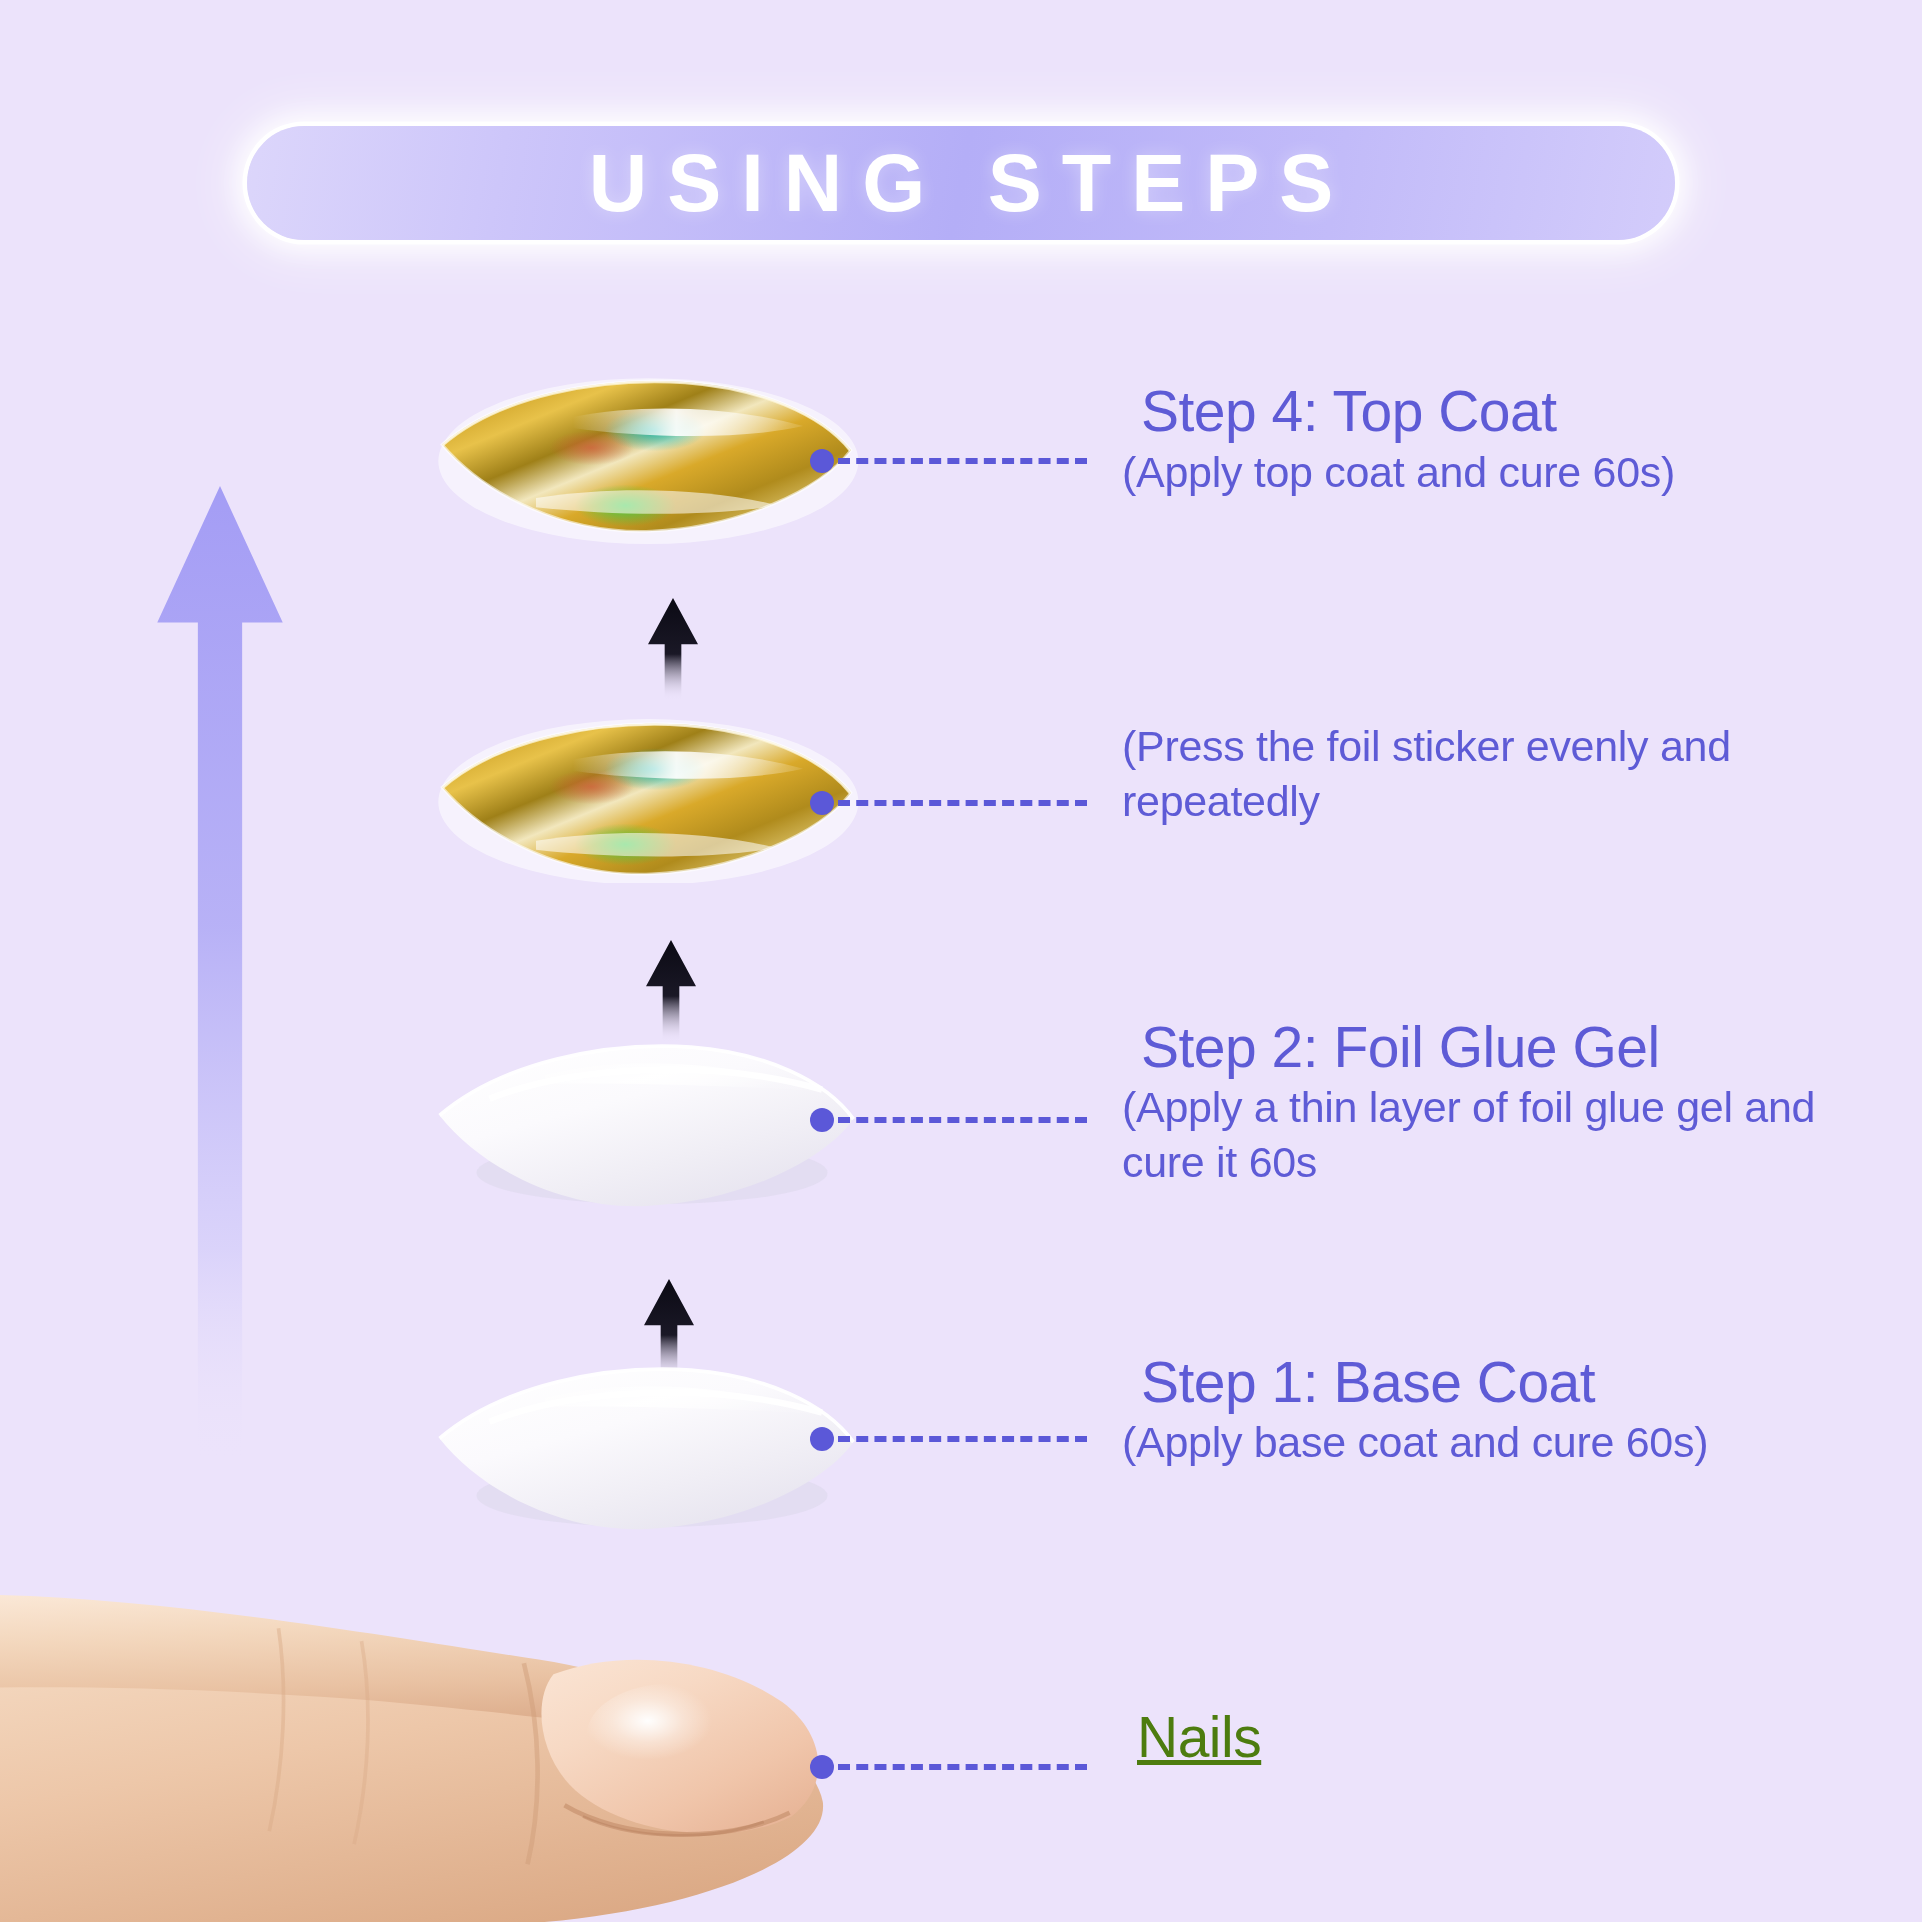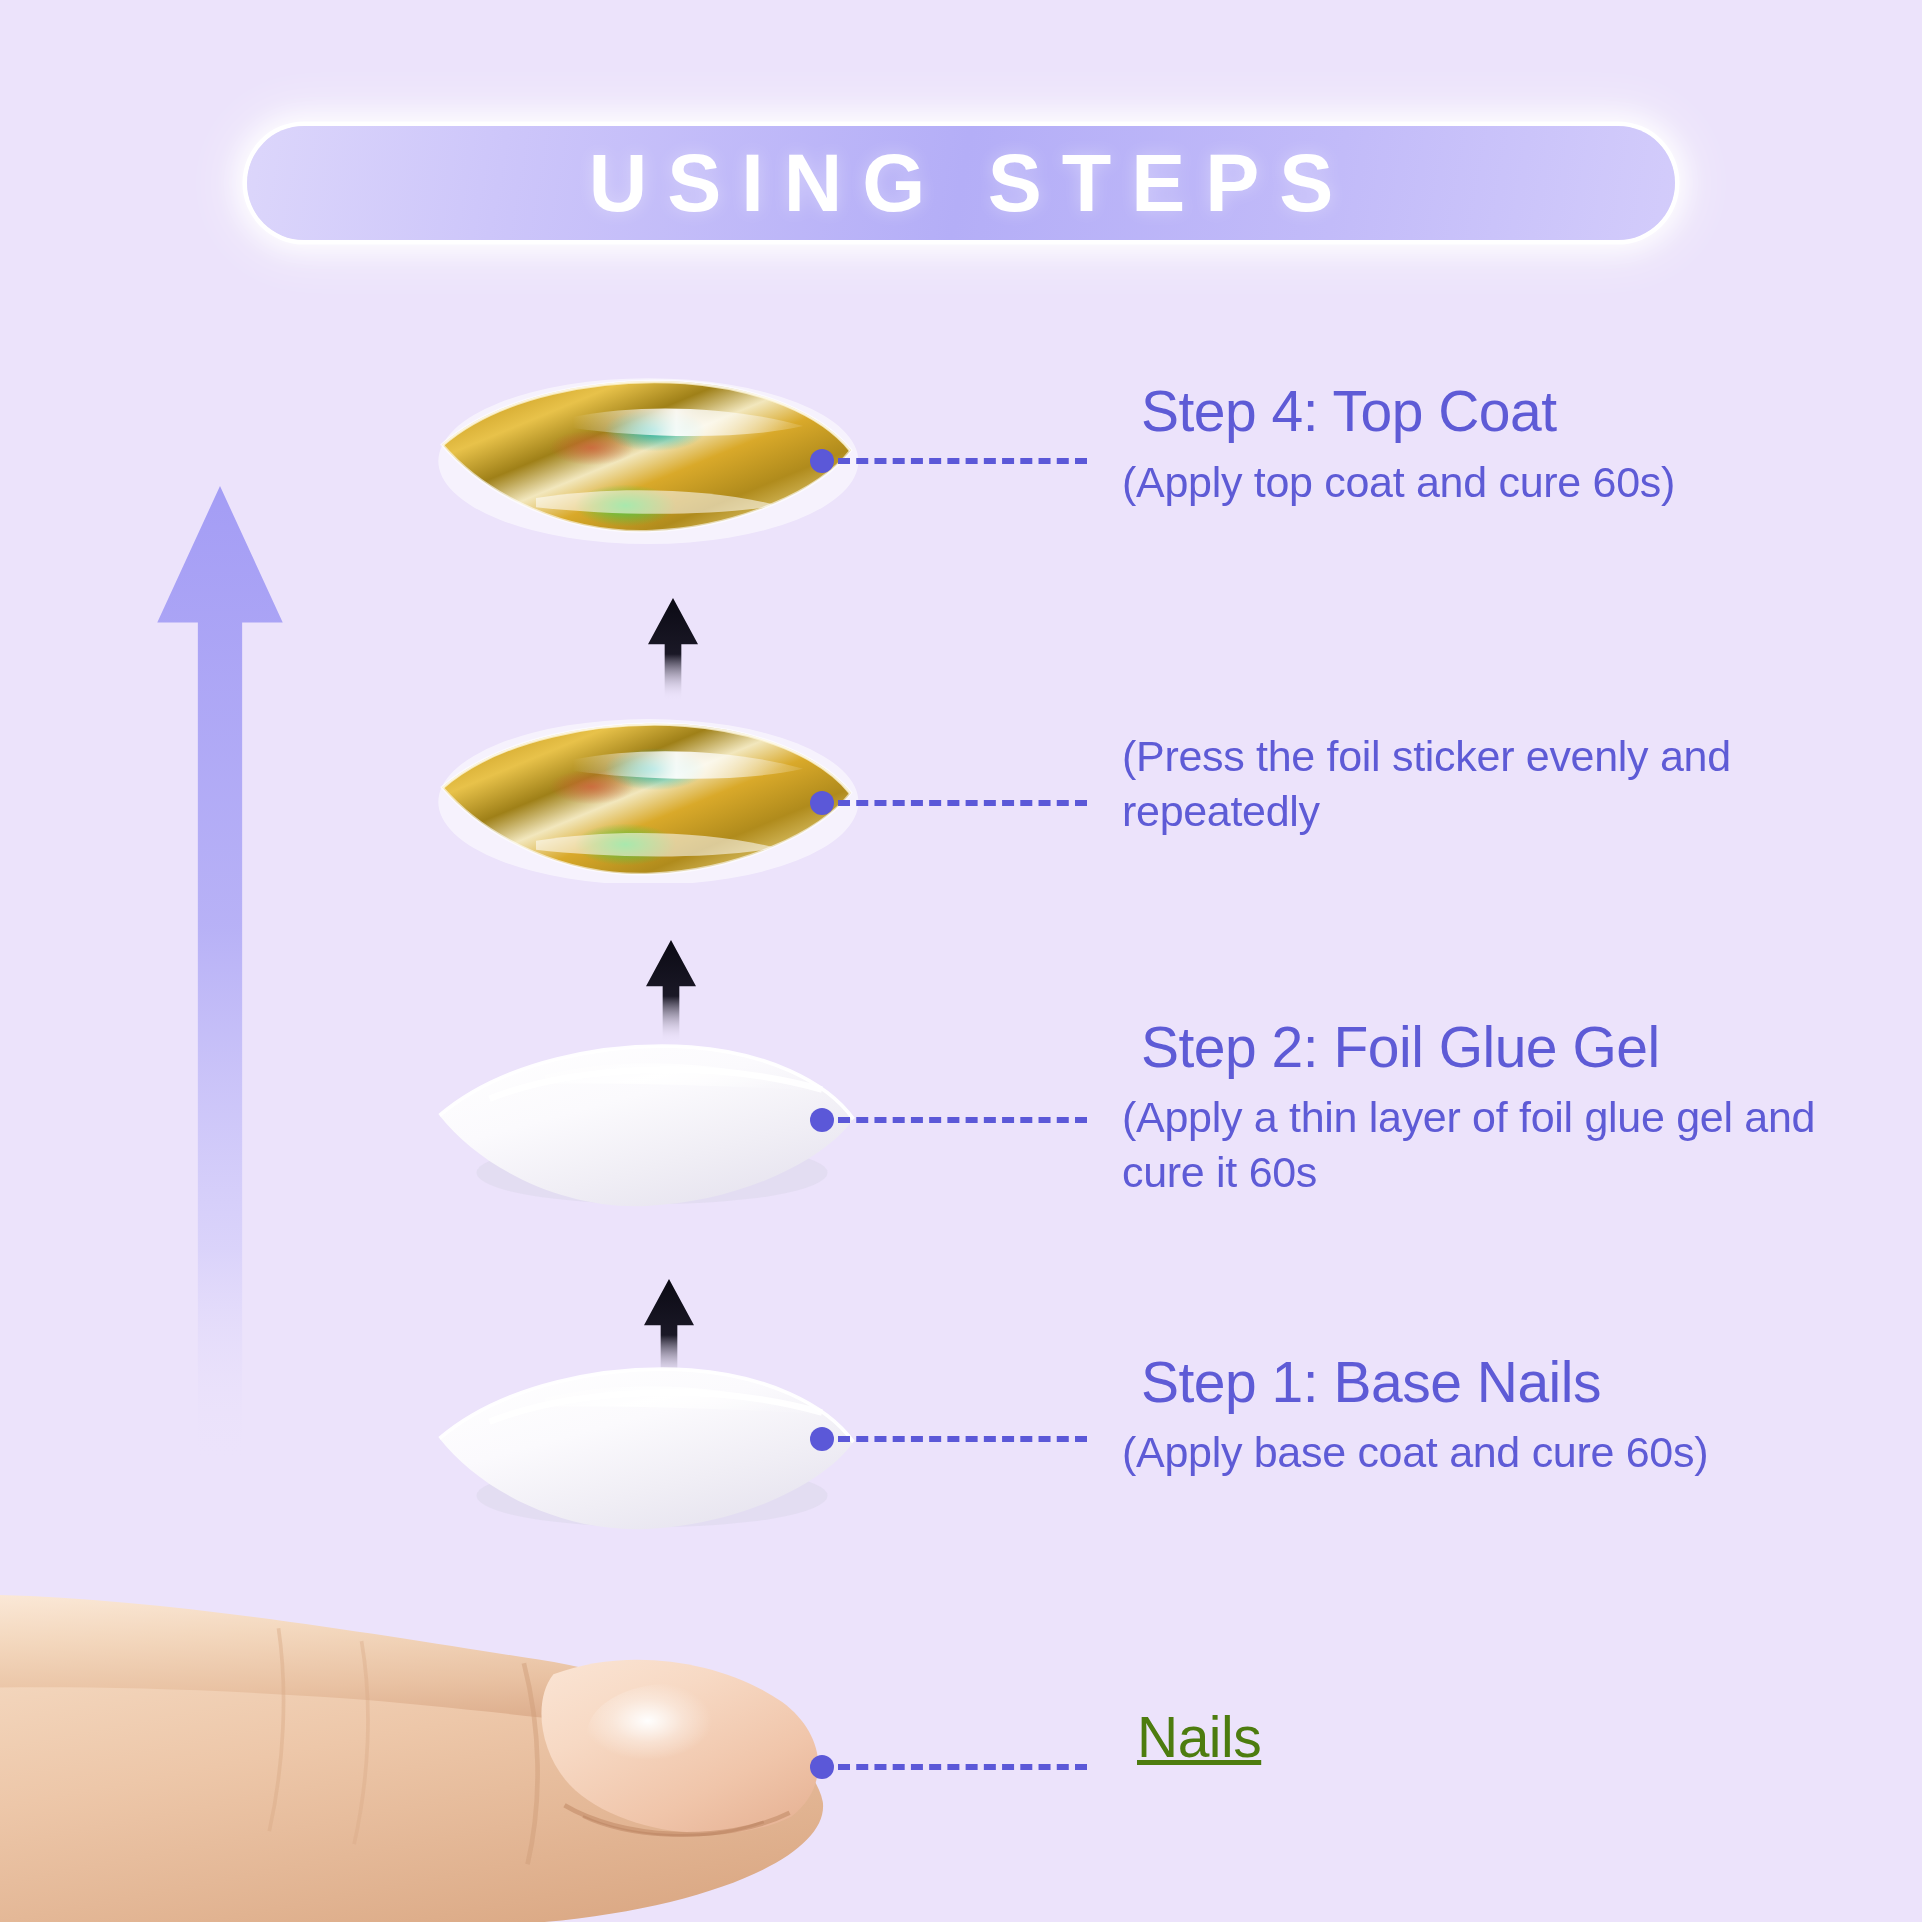--- a/index.html
+++ b/index.html
@@ -97,21 +97,21 @@
     line-height: 1.08;
     white-space: nowrap;
     letter-spacing: -0.5px;
     margin-left: 19px;
   }
   .step-sub {
     color: #5e5bd6;
     font-size: 43px;
     line-height: 1.28;
     letter-spacing: -0.3px;
-    margin-top: 12px;
+    margin-top: 2px;
   }
 
   
   .mini-arrow { position: absolute; width: 50px; height: 102px; }
 
   
   #finger { position: absolute; left: -26px; top: 1571px; width: 895px; height: 369px; }
 
   #nails-label {
     position: absolute;
@@ -302,21 +302,21 @@
         <path d="M120 44 C210 22 330 30 420 62 C330 56 200 52 120 54 Z" fill="url(#clearShine)"></path>
         <path d="M60 70 C150 34 300 26 420 60" fill="none" stroke="#ffffff" stroke-width="7" opacity="0.9"></path>
         <path d="M6 88 C74 30 186 8 278 14 C358 20 424 50 454 92" fill="none" stroke="#ffffff" stroke-width="4" opacity="0.95"></path>
       </svg>
     </div>
     <div class="connector" style="left:810px; top:68px; width:277px;">
       <span class="conn-dot"></span>
       <span class="conn-line"></span>
     </div>
     <div class="step-block" style="left:1122px; top:-5.5px;">
-      <div class="step-title">Step 1: Base Nails</div>
+      <div class="step-title">Step 1: Base Coat</div>
       <div class="step-sub">(Apply base coat and cure 60s)</div>
     </div>
   </div>
 
   <div id="finger">
     <svg width="895" height="369" viewBox="0 0 970 400" xmlns="http://www.w3.org/2000/svg">
       <defs>
         <linearGradient id="skinTop" x1="0" y1="0" x2="0.25" y2="1">
           <stop offset="0%" stop-color="#fbe9d8"></stop>
           <stop offset="35%" stop-color="#f3d7bd"></stop>

